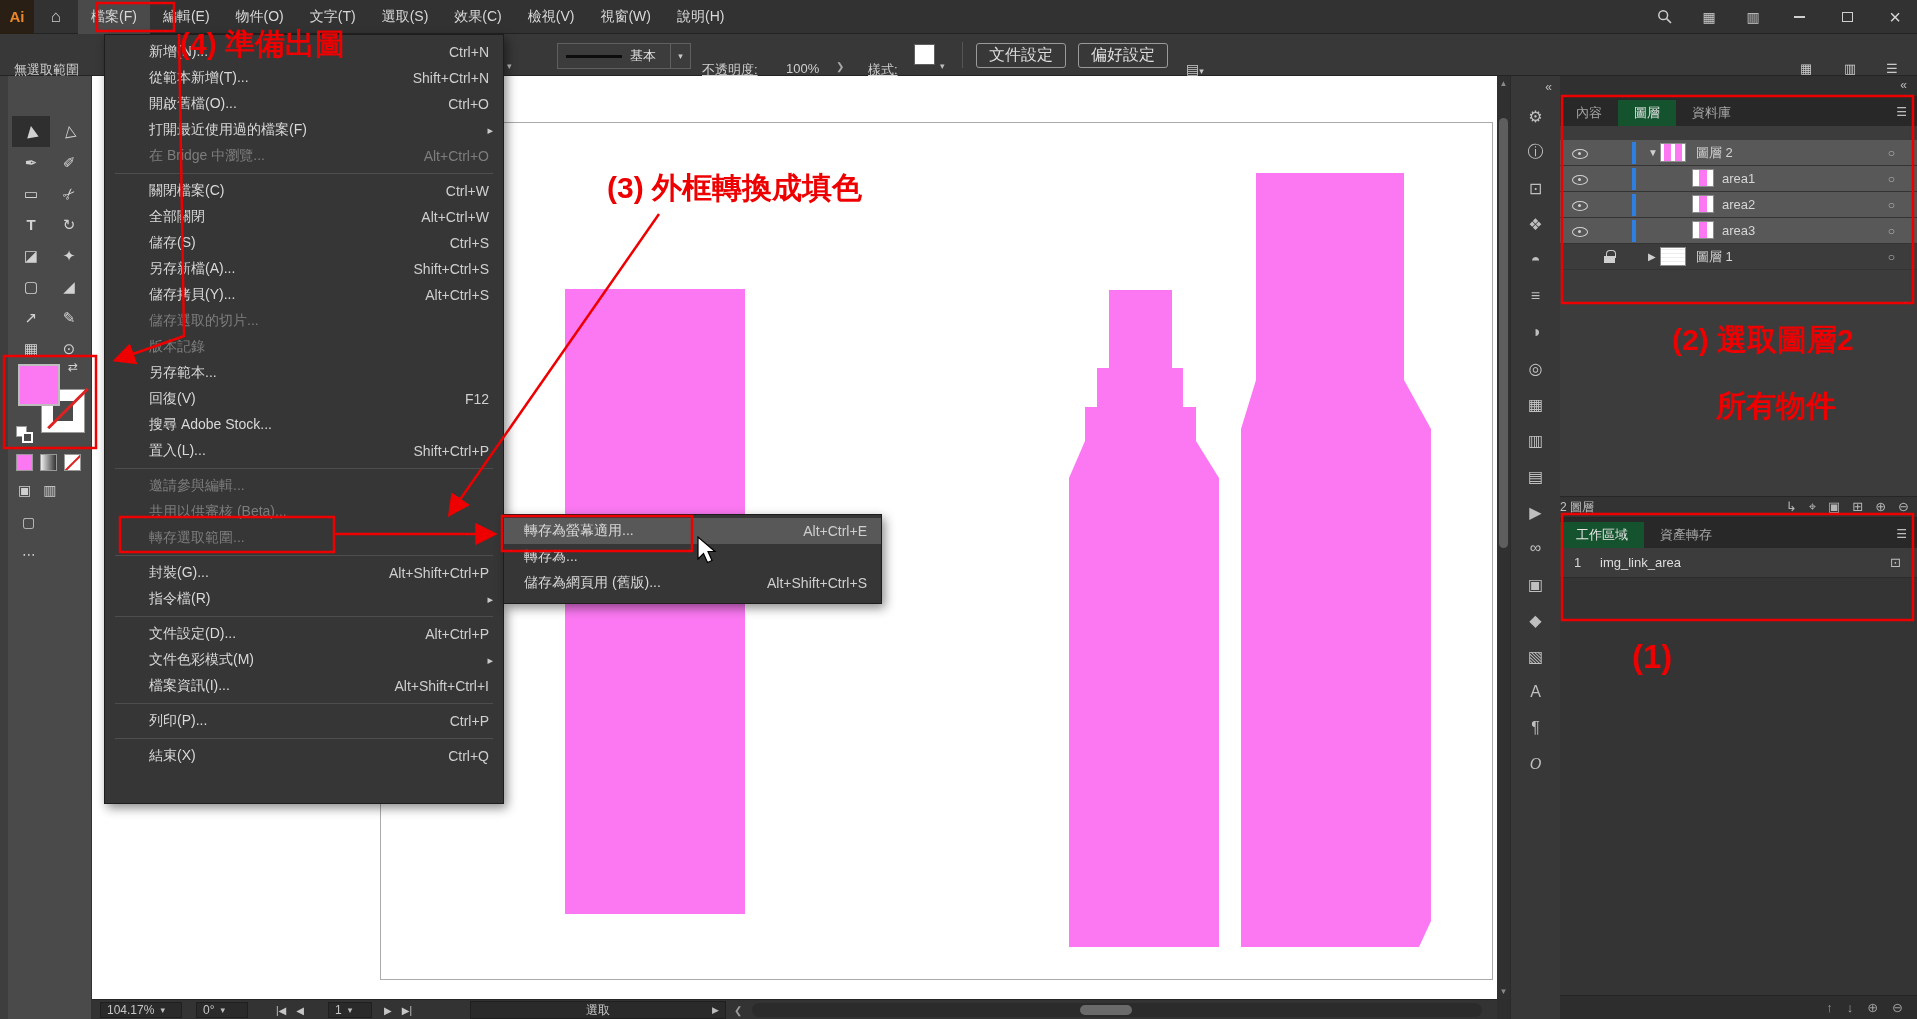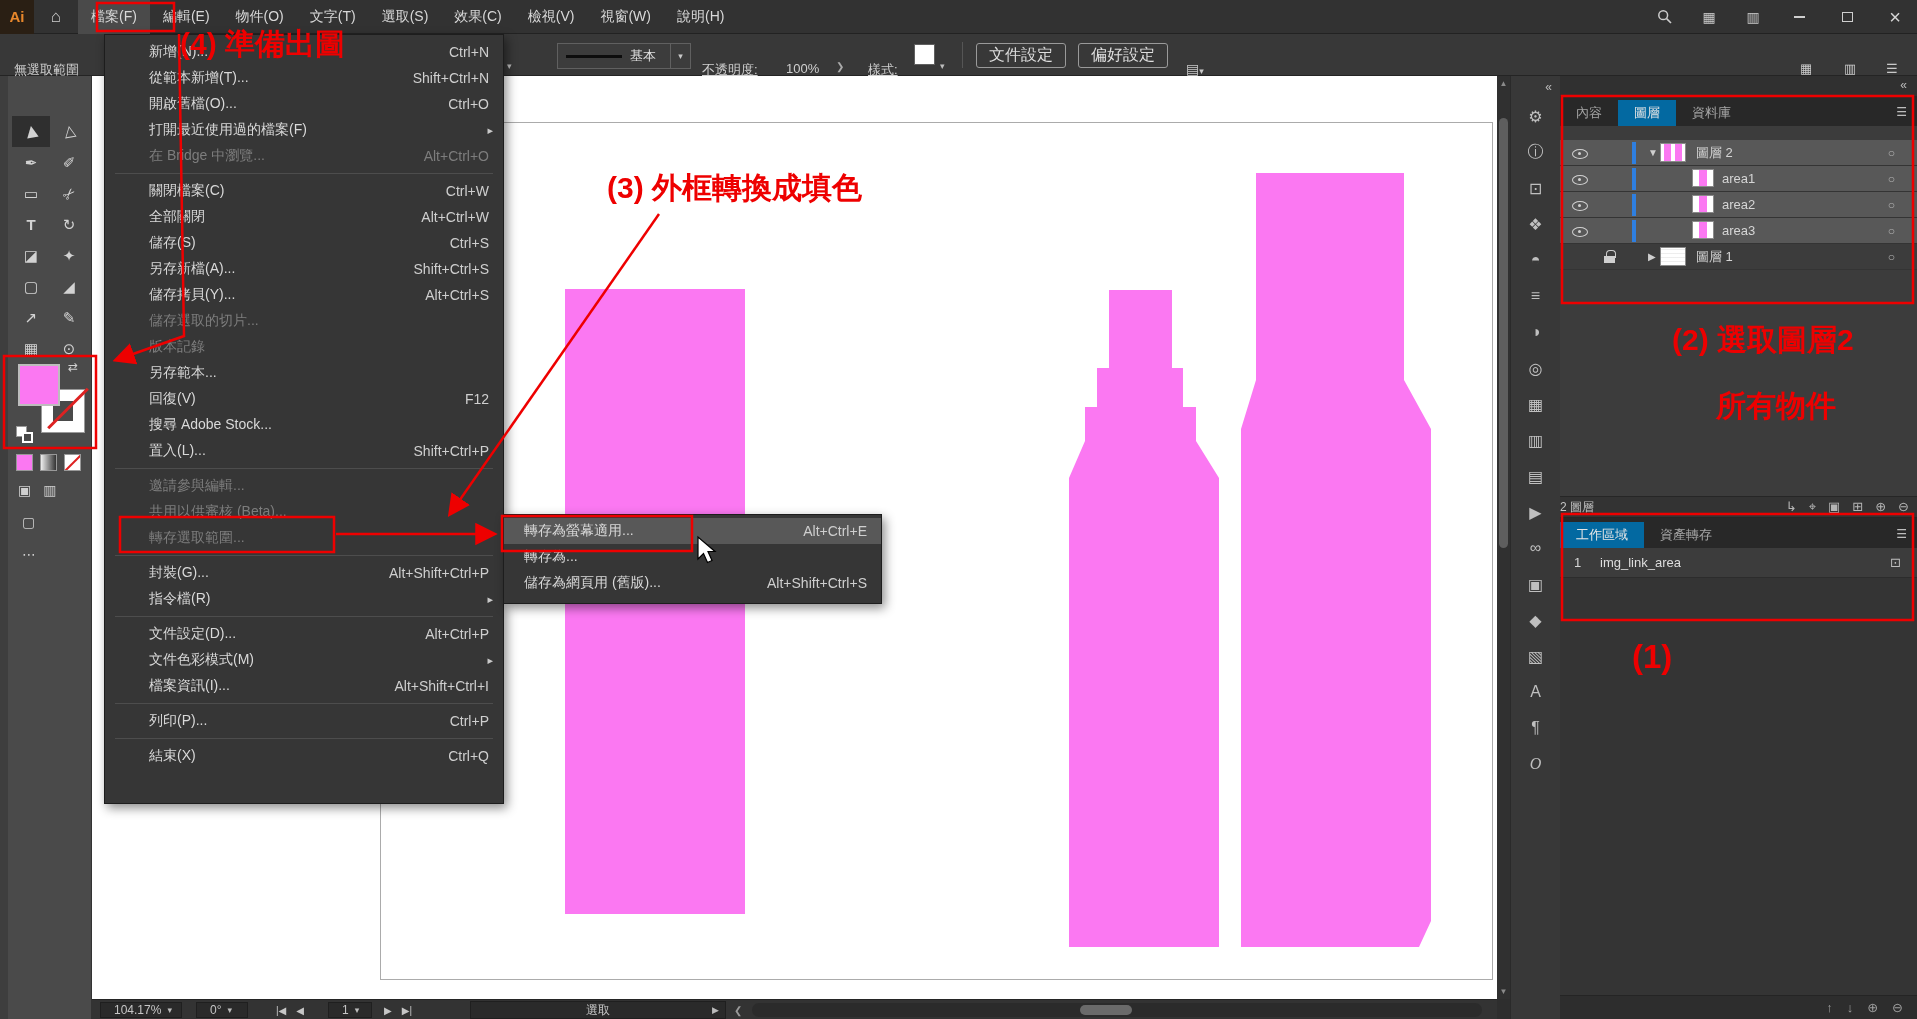--- a/index.html
+++ b/index.html
@@ -65,21 +65,21 @@
   .canvas{position:absolute;left:92px;top:76px;width:1405px;height:923px;background:#ffffff;overflow:hidden;z-index:1}
   .artboard{position:absolute;left:288px;top:46px;width:1113px;height:858px;background:#fff;border:1px solid #ababab}
   .shapes{position:absolute;left:0;top:0;z-index:4;pointer-events:none}
   .vscroll{position:absolute;left:1497px;top:76px;width:13px;height:923px;background:#303030;z-index:6}
   .vthumb{position:absolute;left:2px;top:42px;width:9px;height:430px;background:#5e5e5e;border-radius:5px}
   .vsarrow{position:absolute;left:0;width:13px;text-align:center;color:#8a8a8a;font-size:8px}
 
   
   .statusbar{position:absolute;left:92px;top:999px;width:1405px;height:20px;background:#333;border-top:1px solid #242424;color:#c6c6c6;font-size:12px;z-index:12}
   .sb{position:absolute;top:2px;height:16px;display:flex;align-items:center}
-  .sb-field{background:#2a2a2a;border:1px solid #1f1f1f;padding:0 13px}
+  .sb-field{background:#2a2a2a;border:1px solid #1f1f1f;padding:0 6px}
   .sb-tool{position:absolute;left:378px;top:1px;width:256px;height:18px;background:#2a2a2a;border:1px solid #1f1f1f;display:flex;align-items:center;justify-content:center}
   .sb-tool .tplay{position:absolute;right:6px;font-size:9px;color:#bbb}
   .hscroll{position:absolute;left:660px;top:3px;width:730px;height:14px;background:#2b2b2b;border-radius:7px}
   .hthumb{position:absolute;left:328px;top:2px;width:52px;height:10px;background:#6a6a6a;border-radius:5px}
 
   
   .filemenu{position:absolute;left:104px;top:34px;width:400px;height:770px;background:#363636;border:1px solid #1d1d1d;box-shadow:3px 4px 10px rgba(0,0,0,.45);z-index:60;padding:4px 0;color:#d9d9d9;font-size:14px}
   .mi{height:26px;display:flex;align-items:center;padding:0 14px 0 44px;position:relative}
   .mi .ml{flex:0 0 auto}
   .mi .ms{margin-left:auto;color:#cfcfcf}
@@ -94,21 +94,21 @@
   
   .iconstrip{position:absolute;left:1510px;top:76px;width:50px;height:943px;background:#383838;border-left:1px solid #2a2a2a;z-index:10;display:flex;flex-direction:column;align-items:center}
   .is-collapse{height:22px;color:#bdbdbd;font-size:12px;align-self:flex-end;padding-right:8px;line-height:22px}
   .is-ic{height:36px;width:50px;display:flex;align-items:center;justify-content:center;color:#bfbfbf;font-size:16px}
 
   
   .panels{position:absolute;left:1560px;top:76px;width:357px;height:943px;background:#303030;z-index:10;color:#d5d5d5;font-size:13px}
   .p-collapse{position:absolute;right:10px;top:2px;color:#bdbdbd;font-size:12px}
   .tabsbar{position:absolute;left:0;width:357px;height:30px;background:#282828;display:flex;align-items:flex-end}
   .tab{height:26px;padding:0 16px;display:flex;align-items:center;color:#a5a5a5;background:#282828}
-  .tab.active{background:#0369a1;color:#e6e6e6}
+  .tab.active{background:#14532d;color:#e6e6e6}
   .pmenu{margin-left:auto;margin-right:10px;color:#bdbdbd;align-self:center}
   .pmenu::before{content:"\2630";font-size:12px}
   .lbody{position:absolute;left:0;top:50px;width:357px;height:370px;background:#3c3c3c}
   .lrow{position:absolute;left:0;width:357px;height:26px;display:flex;align-items:center;border-bottom:1px solid #343434}
   .lrow.sel{background:#585858}
   .eye{position:absolute;left:12px;width:16px;height:16px}
   .eye::before{content:"";position:absolute;left:0;top:4px;width:14px;height:8px;border:1.4px solid #d2d2d2;border-radius:50%}
   .eye::after{content:"";position:absolute;left:5.5px;top:7px;width:3px;height:3px;background:#d2d2d2;border-radius:50%}
   .lockic{position:absolute;left:44px;width:11px;height:13px}
   .lockic::before{content:"";position:absolute;bottom:0;left:0;width:11px;height:7px;background:#cfcfcf}

